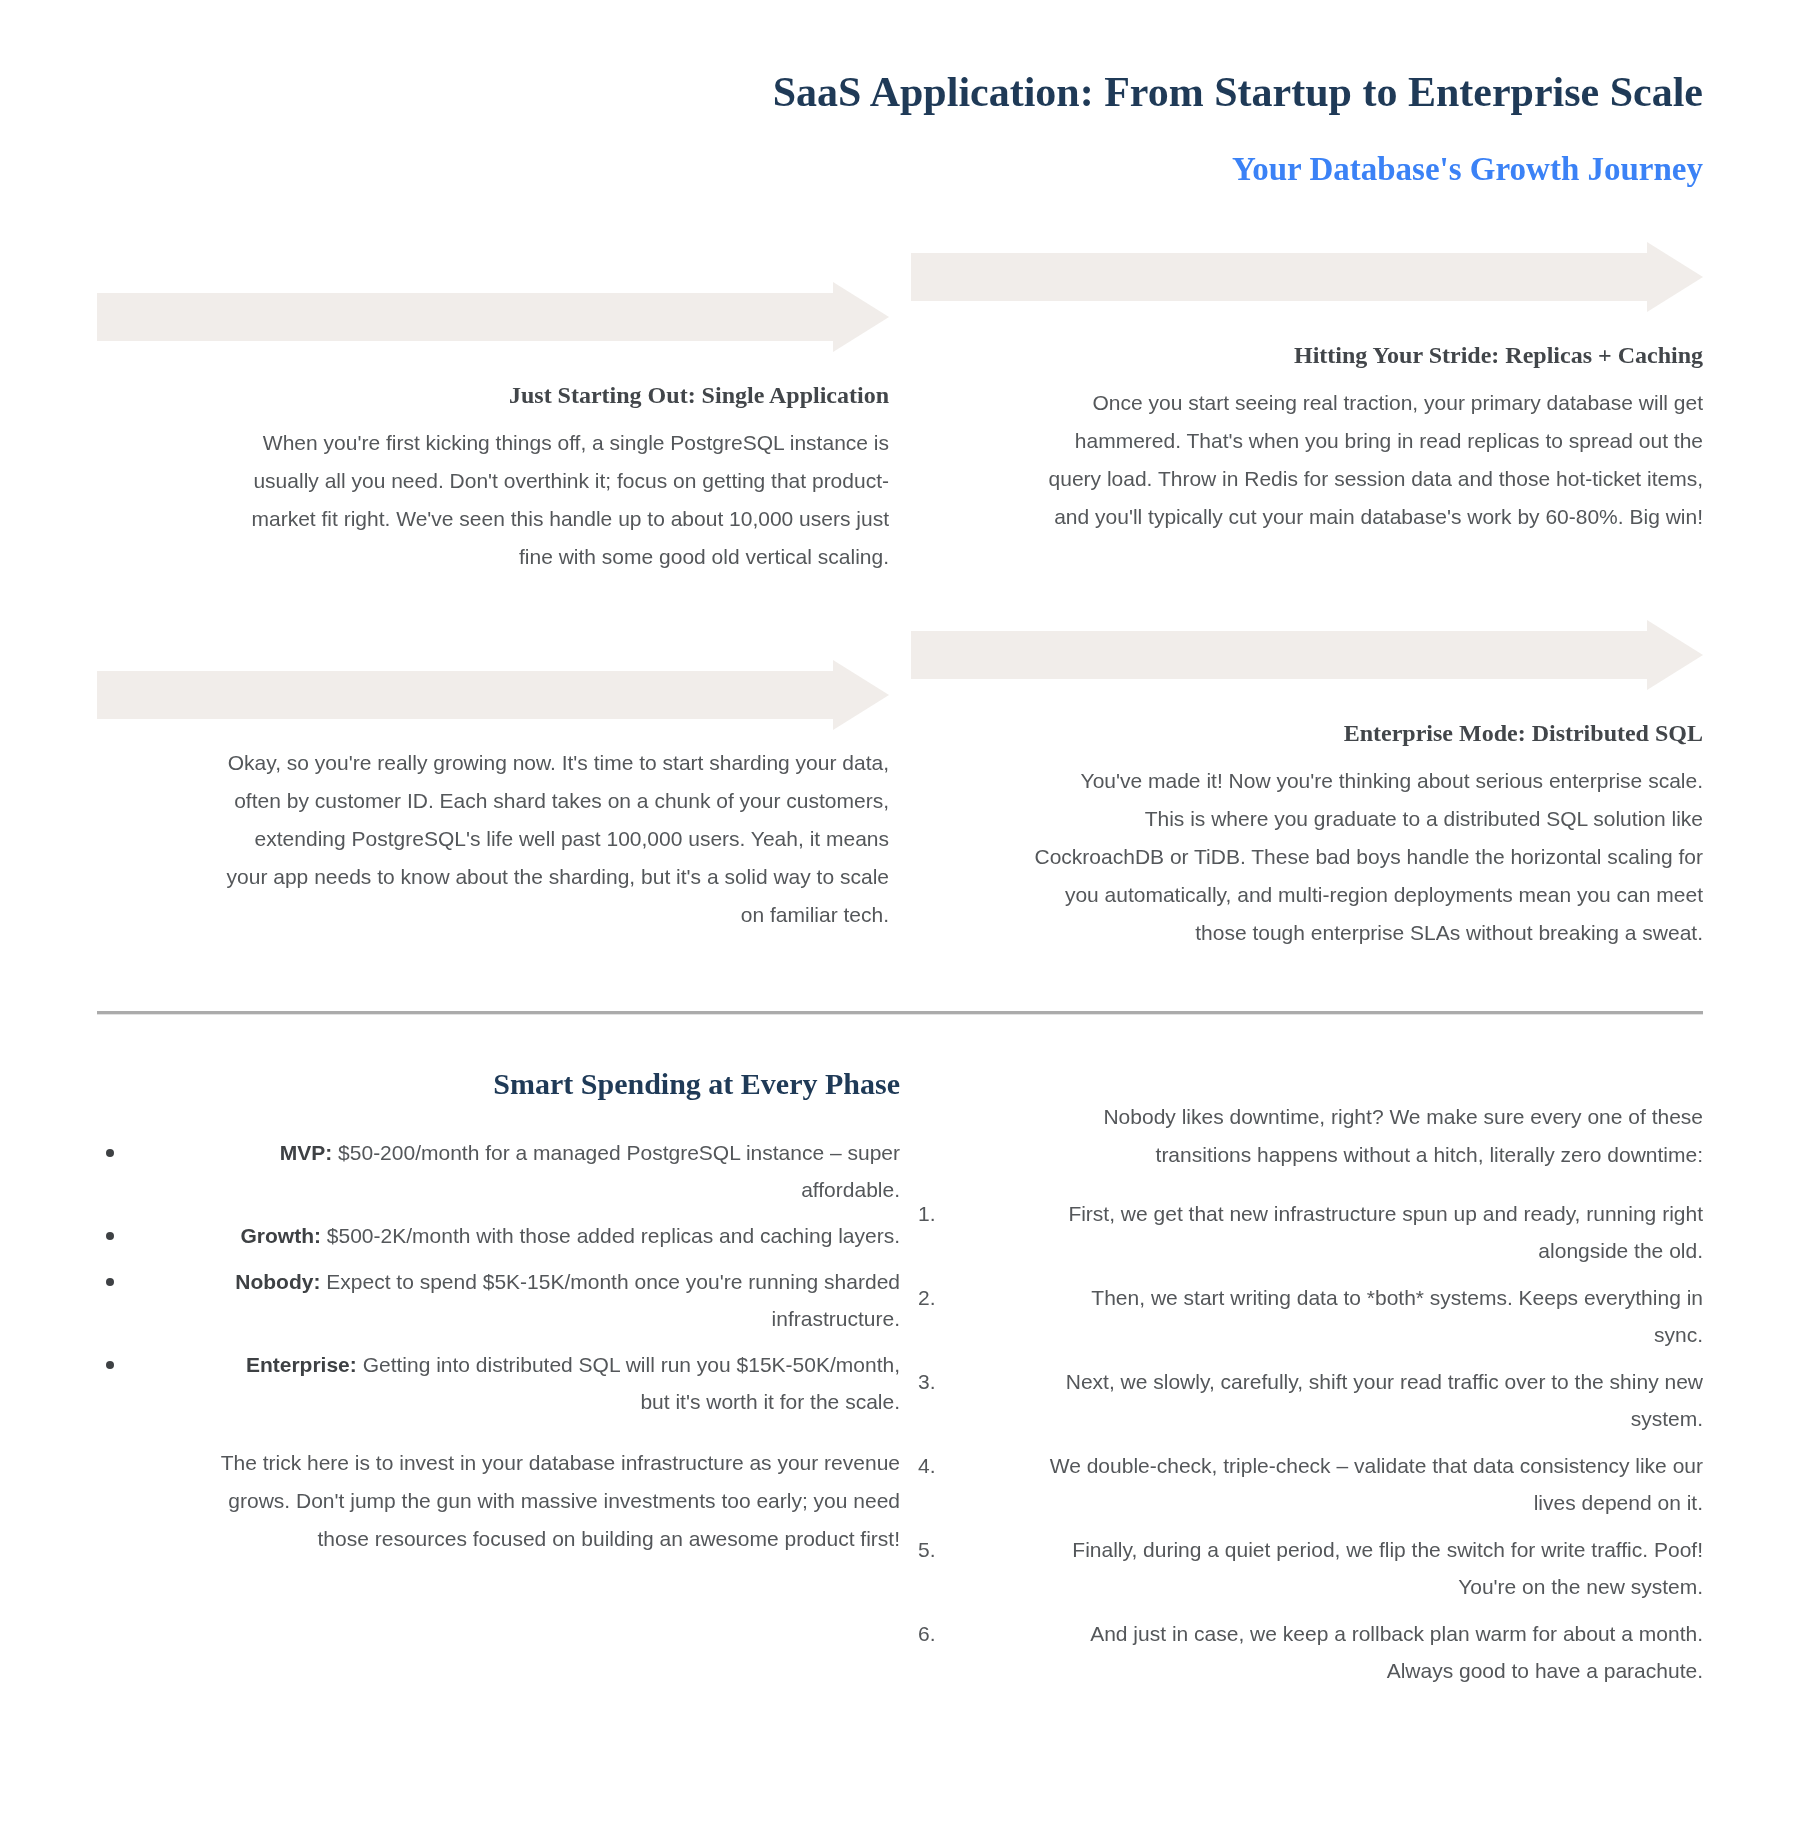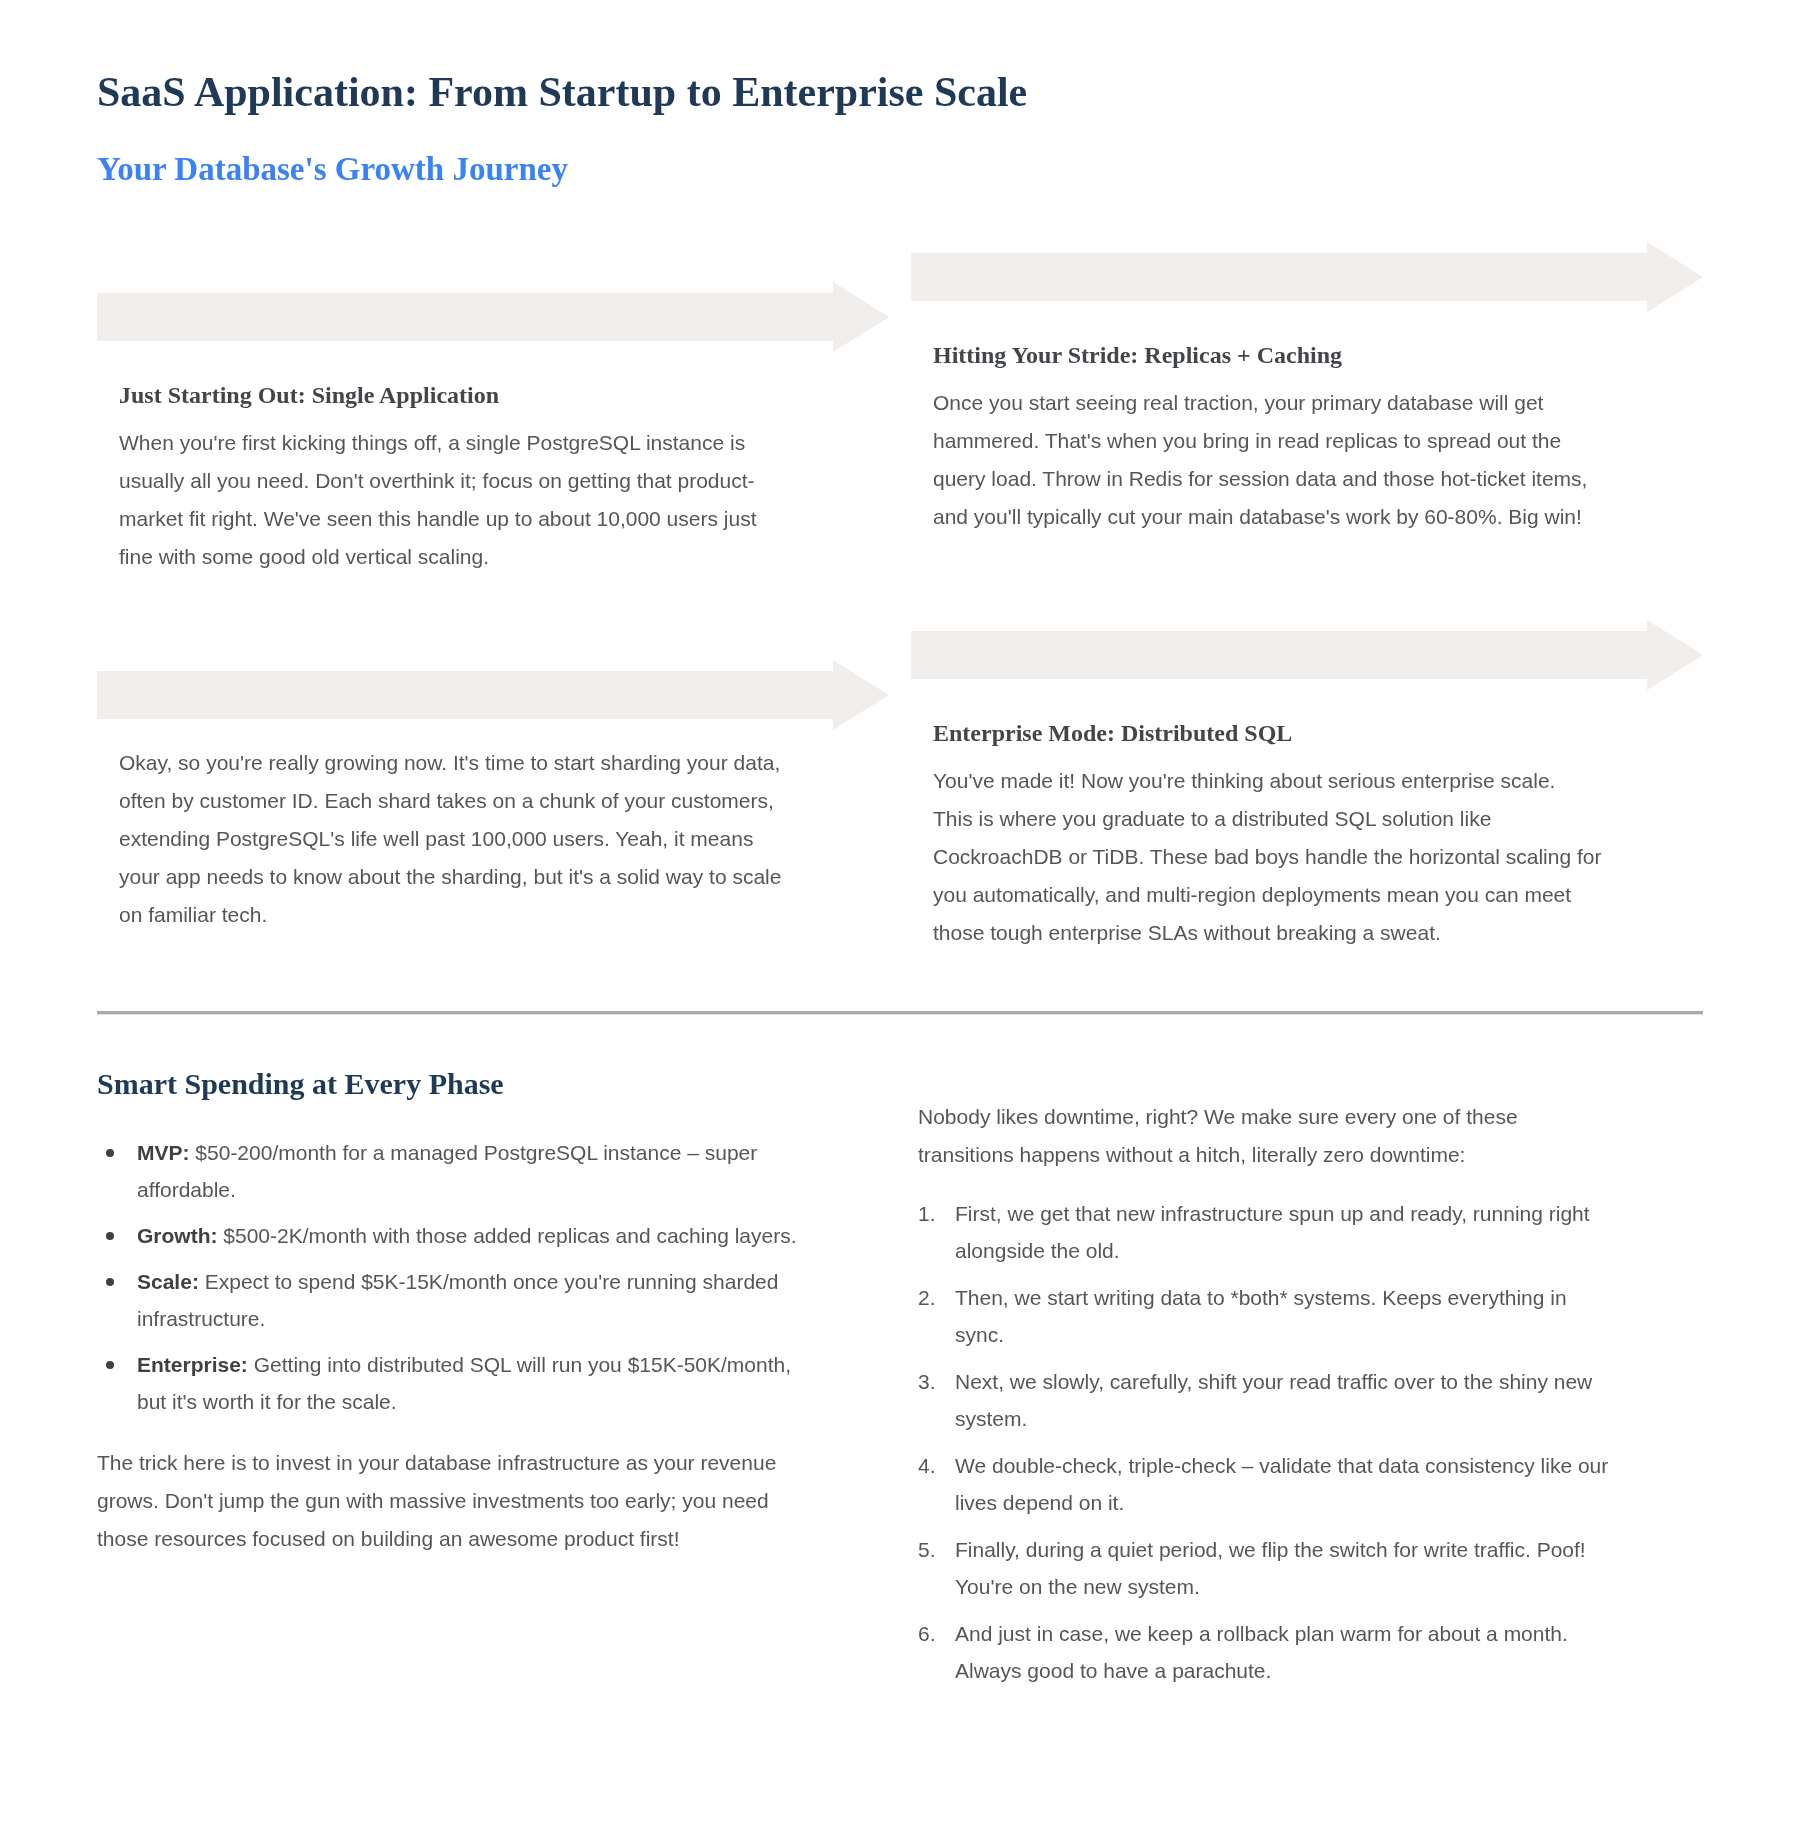--- a/index.html
+++ b/index.html
@@ -2,21 +2,21 @@
 <html><head>
 <meta charset="utf-8">
 <style>
   html,body { margin:0; padding:0; background:#ffffff; }
   body {
     width:1800px; height:1842px; overflow:hidden;
     font-family:"Liberation Sans", sans-serif;
     color:#54575a;
     -webkit-font-smoothing:antialiased;
   }
-  .page { padding:0 97px; }
+  .page { padding:0 97px;text-align:right; }
 
   
   .title {
     font-family:"Liberation Serif", serif; font-weight:700;
     font-size:42px; line-height:48px; color:#1f3a57;
     margin:68px 0 0 0;
   }
   .subtitle {
     font-family:"Liberation Serif", serif; font-weight:700;
     font-size:33px; line-height:38px; color:#3b82f6;
@@ -154,21 +154,21 @@
   <div class="rule"></div>
 
   <div class="bottom">
 
     <div class="col left">
       <h2>Smart Spending at Every Phase</h2>
       <ul class="spend">
         <li><span class="lbl">MVP:</span> <span class="txt">$50-200/month for a managed PostgreSQL instance – super
 affordable.</span></li>
         <li><span class="lbl">Growth:</span> <span class="txt">$500-2K/month with those added replicas and caching layers.</span></li>
-        <li><span class="lbl">Scale:</span> <span class="txt">Expect to spend $5K-15K/month once you're running sharded
+        <li><span class="lbl">Nobody:</span> <span class="txt">Expect to spend $5K-15K/month once you're running sharded
 infrastructure.</span></li>
         <li><span class="lbl">Enterprise:</span> <span class="txt">Getting into distributed SQL will run you $15K-50K/month,
 but it's worth it for the scale.</span></li>
       </ul>
       <p class="closing">The trick here is to invest in your database infrastructure as your revenue
 grows. Don't jump the gun with massive investments too early; you need
 those resources focused on building an awesome product first!</p>
     </div>
 
     <div class="col right">

